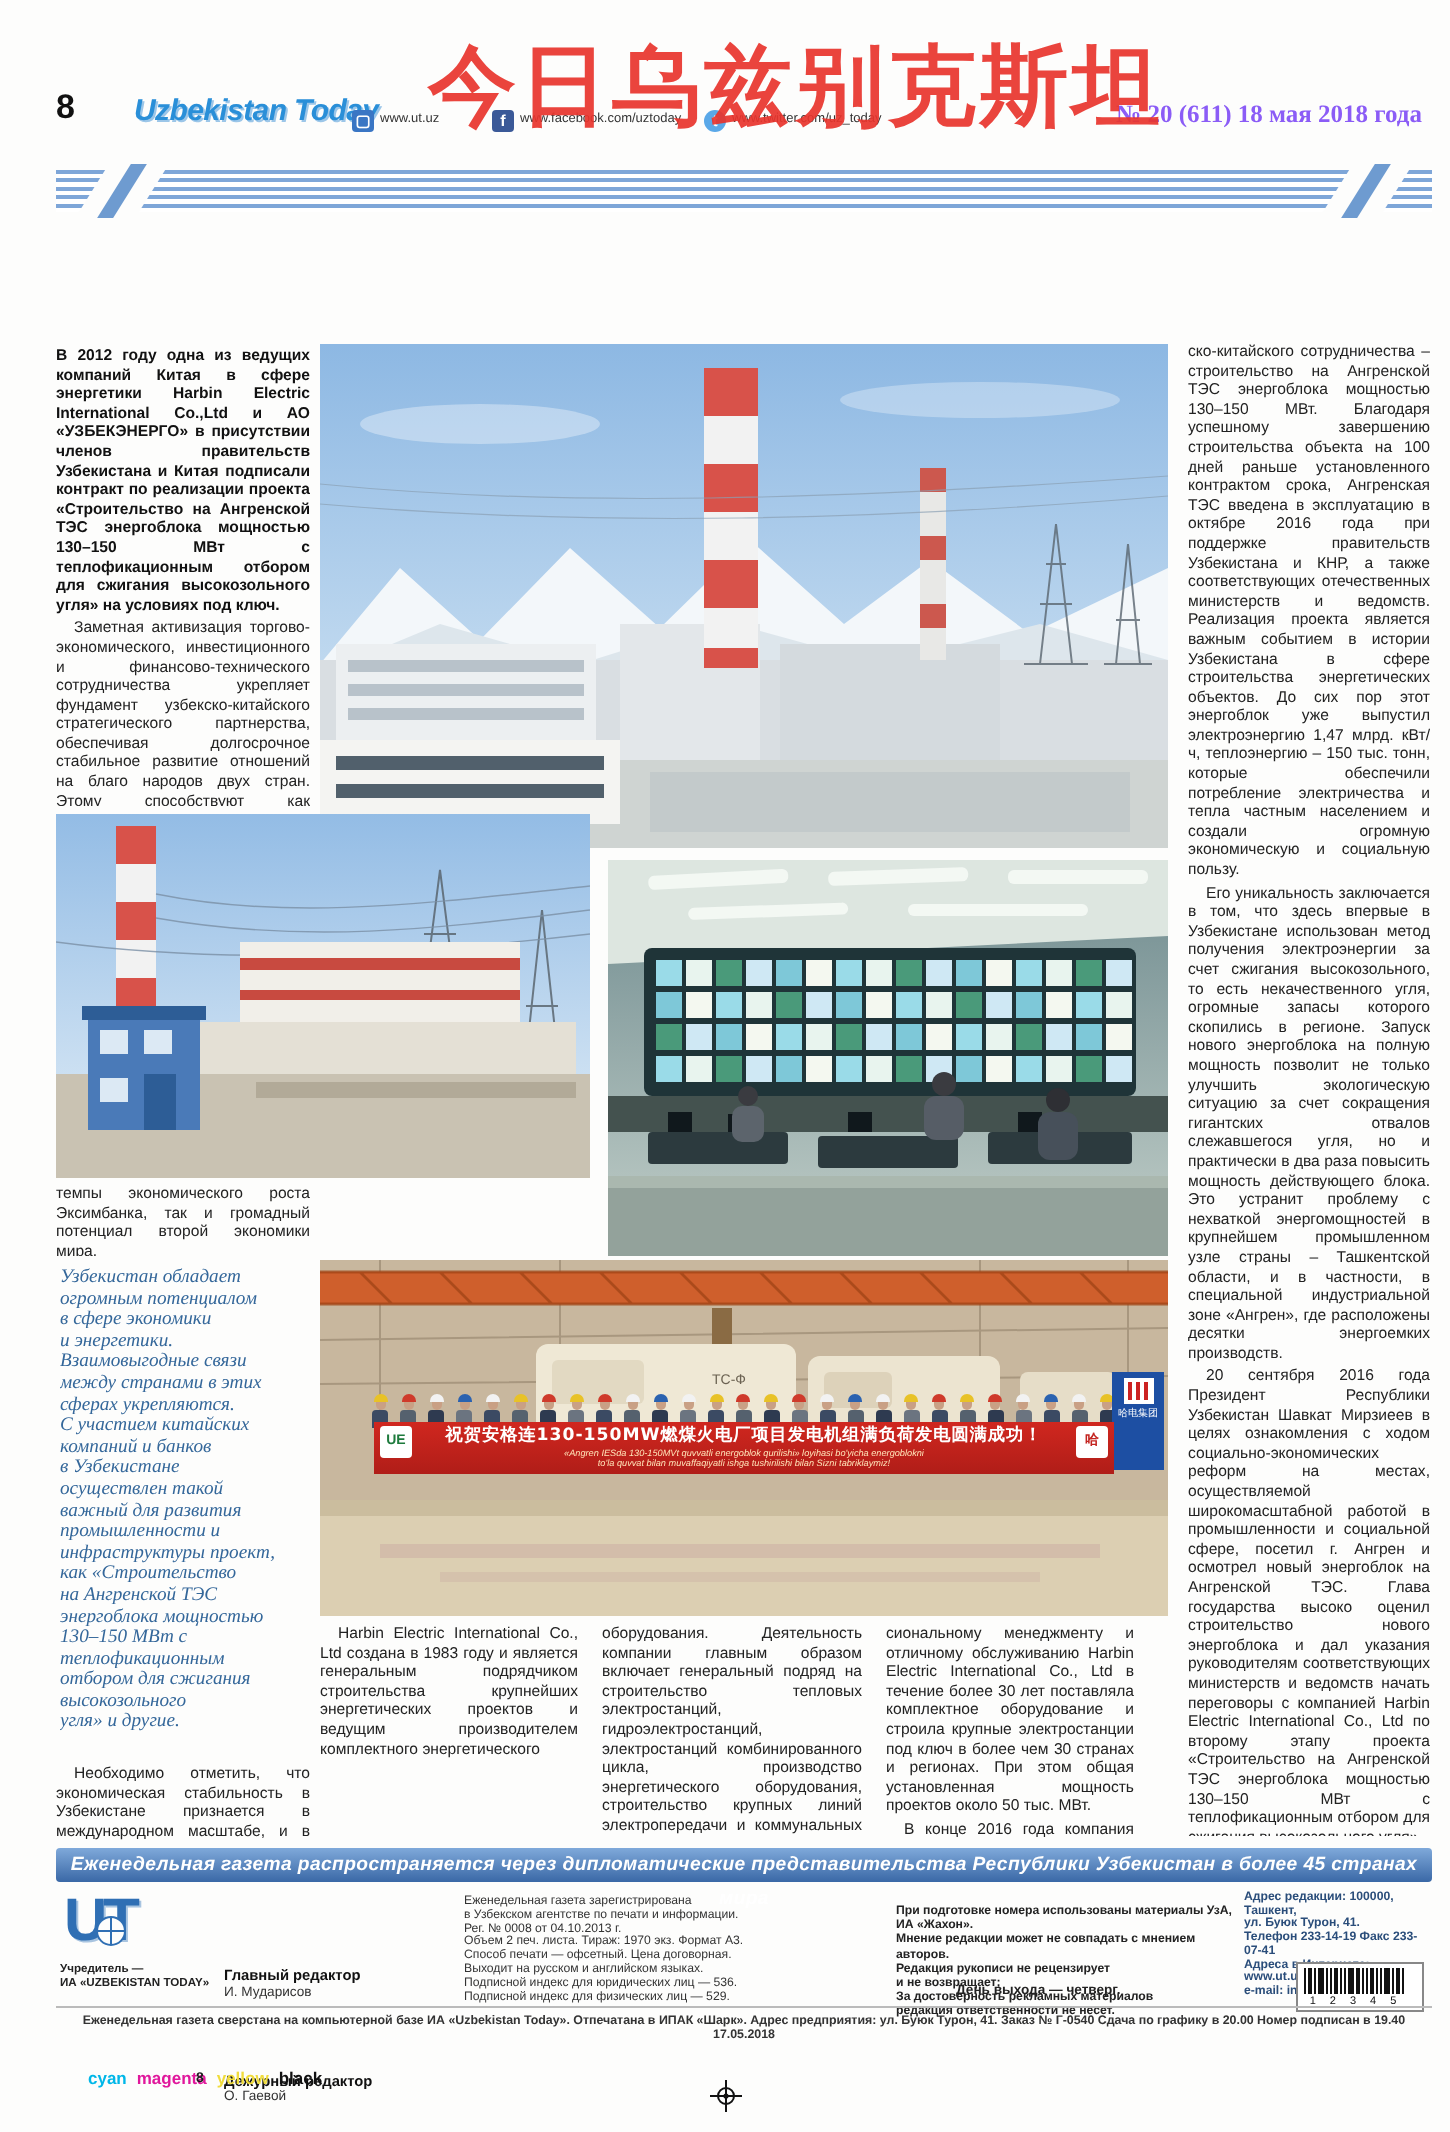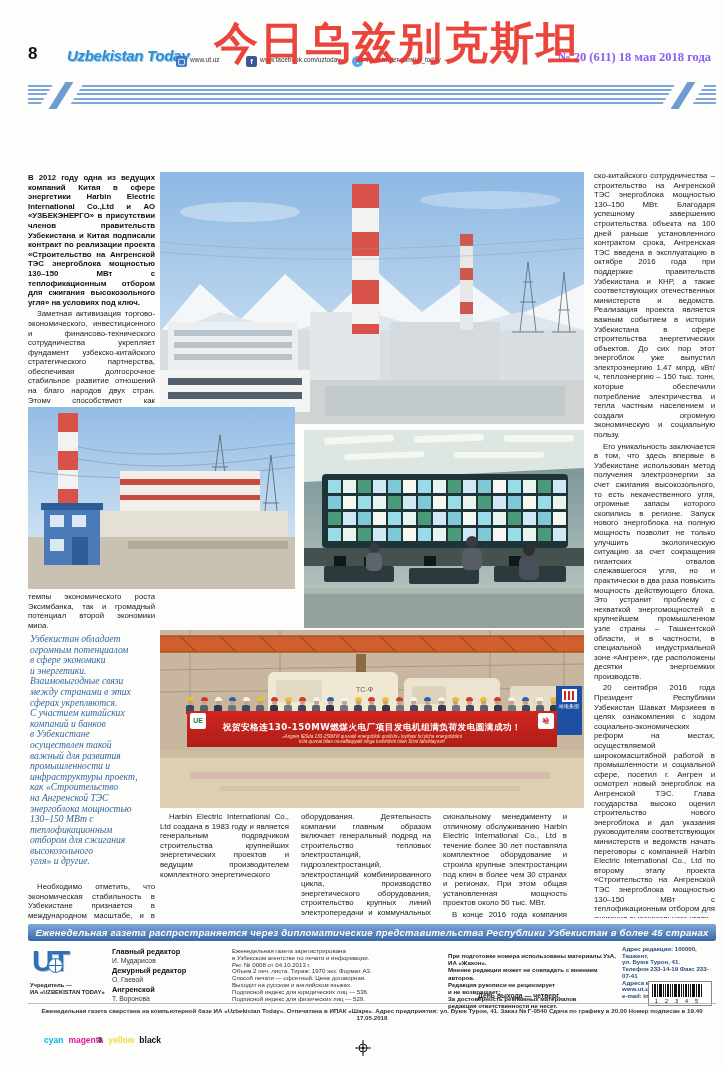--- a/index.html
+++ b/index.html
@@ -39,21 +39,21 @@
   
   .photo{overflow:hidden;background:#cfe0ee;}
   .photo svg{display:block;}
   
   .people-row{display:flex;gap:5.2px;align-items:flex-end;z-index:3;}
   .person{width:9px;display:flex;flex-direction:column;align-items:center;}
   .person .hat{width:7px;height:4px;border-radius:4px 4px 0 0;}
   .person .face{width:5px;height:4px;border-radius:0 0 3px 3px;background:#c9a085;}
   .person .body{width:8px;height:9px;border-radius:2px 2px 0 0;}
   .redbanner{background:linear-gradient(180deg,#d0271f,#b01d18);z-index:4;color:#fff;
-             text-align:center;padding-top:11px;}
+             text-align:center;padding-top:1px;}
   .redbanner .cn{font-size:8.6px;font-weight:bold;letter-spacing:.5px;
                  font-family:"DejaVu Sans",sans-serif;white-space:nowrap;}
   .redbanner .uz{font-size:4.6px;line-height:5.4px;font-style:italic;color:#ffe3b8;
                  white-space:pre-line;}
   .banner-logo{position:absolute;top:2px;width:16px;height:16px;background:#fff;
                border-radius:2px;z-index:5;font-size:7px;font-weight:bold;text-align:center;
                line-height:16px;}
   .flag{background:#1d4fa3;z-index:3;text-align:center;padding-top:3px;}
   .flag .panel{width:15px;height:13px;background:#fff;margin:0 auto;position:relative;}
   .flag .panel:after{content:'';position:absolute;inset:2px;
@@ -63,21 +63,21 @@
   .distbanner{background:linear-gradient(180deg,#7fa9da,#3a68a6);border-radius:2px;
               color:#fff;font-weight:bold;font-style:italic;font-size:9.6px;
               text-align:center;line-height:17px;letter-spacing:.2px;}
   .ut-logo{font-size:30px;font-weight:800;color:#2f6fb4;letter-spacing:-2px;line-height:30px;
            text-shadow:1px 1px 0 #a8c4e0;position:relative;}
   .ut-globe{position:absolute;left:16px;top:12px;width:13px;height:13px;border:1.6px solid #2f6fb4;
             border-radius:50%;background:#fdfdfc;}
   .ut-globe:before{content:'';position:absolute;left:0;right:0;top:44%;height:1px;background:#2f6fb4;}
   .ut-globe:after{content:'';position:absolute;top:0;bottom:0;left:44%;width:1px;background:#2f6fb4;}
   .founder{font-size:5.8px;line-height:7px;font-weight:bold;color:#222;}
-  .ed-role{font-size:7.4px;font-weight:bold;color:#111;line-height:8.6px;}
+  .ed-role{font-size:7.4px;font-weight:bold;color:#111;line-height:8.6px;margin-top:36px;}
   .ed-name{font-size:6.8px;color:#333;line-height:8px;margin-bottom:2.5px;}
   .reg{font-size:6.1px;line-height:6.8px;color:#333;white-space:pre-line;}
   .notes{font-size:6.1px;line-height:7.2px;font-weight:bold;color:#222;white-space:pre-line;}
   .addr{font-size:6.1px;line-height:6.7px;font-weight:bold;color:#2a4d7a;white-space:pre-line;}
   .daynote{font-size:6.8px;font-weight:bold;color:#222;}
   .barcode-box{border:1px solid #888;background:#fff;padding:2px 3px 1px 3px;}
   .bars{height:13px;display:flex;align-items:stretch;gap:1px;}
   .bars i{background:#111;display:block;}
   .bc-digits{font-size:5.5px;letter-spacing:7px;text-align:center;color:#111;margin-top:1px;}
   .printline{font-size:6.2px;font-weight:bold;color:#333;text-align:center;}

